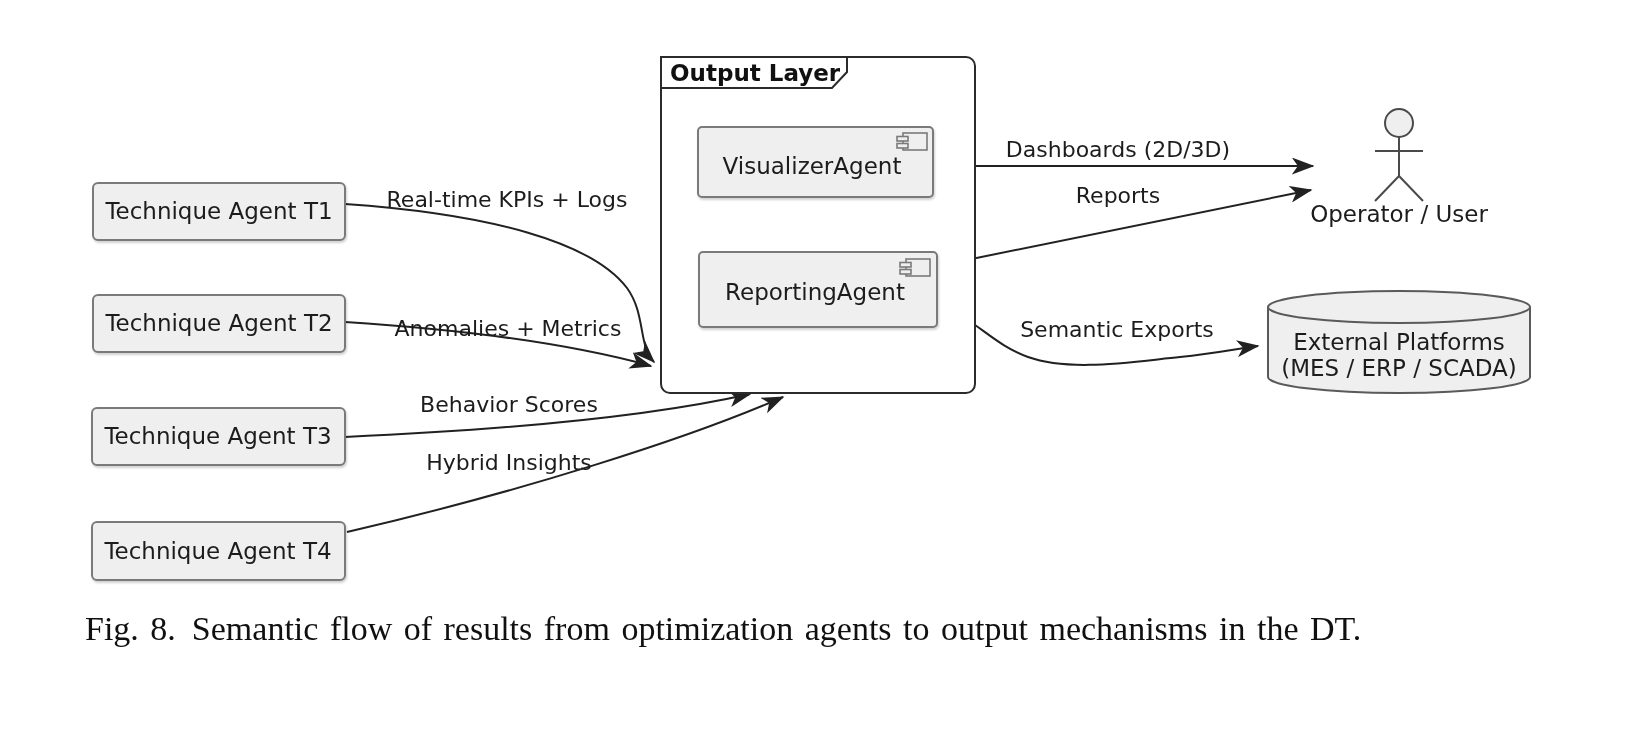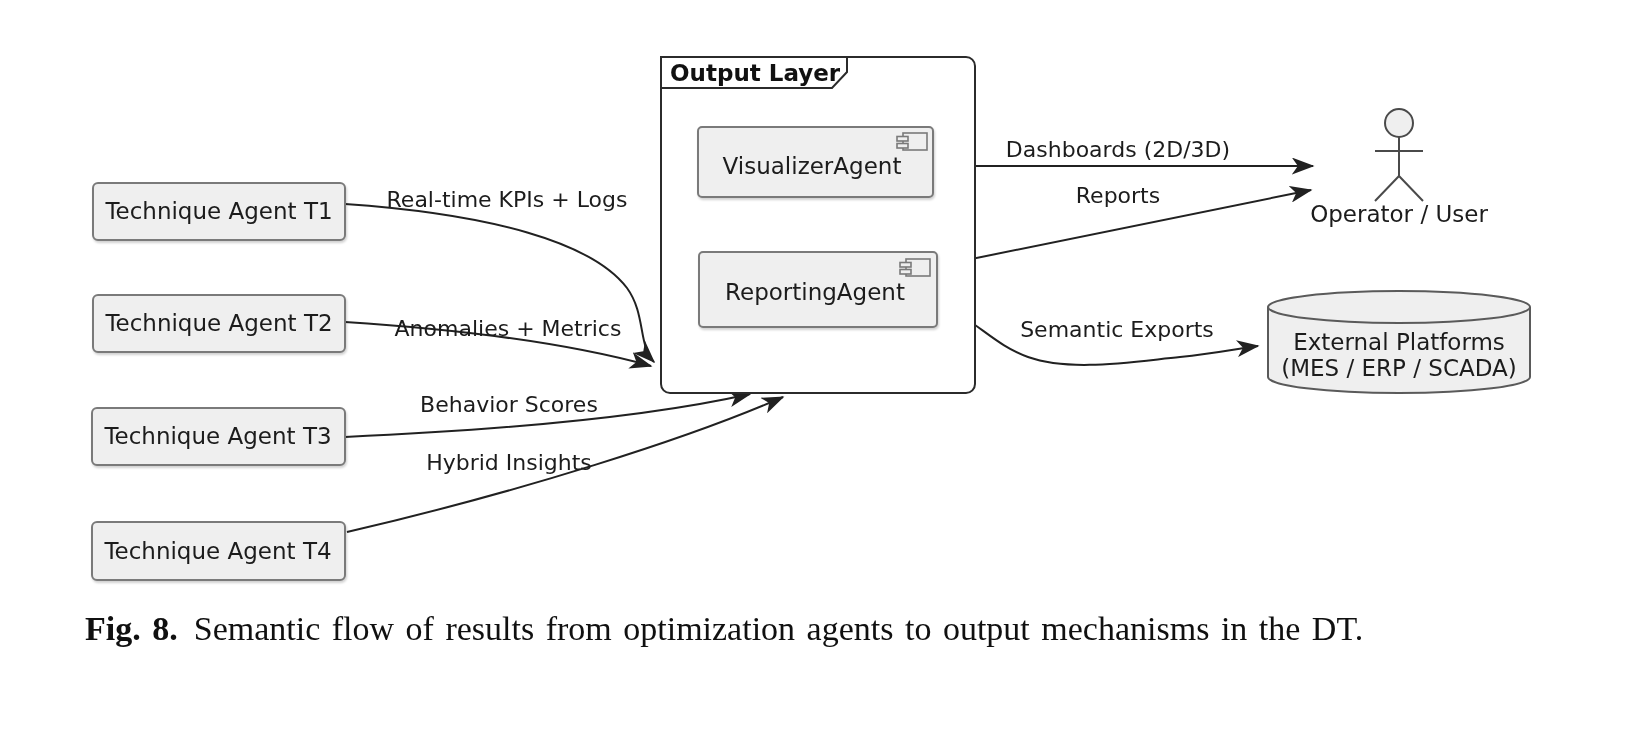--- a/index.html
+++ b/index.html
@@ -78,21 +78,21 @@
     left: 85px;
     top: 610px;
     width: 1480px;
     font-family: "Liberation Serif", serif;
     font-size: 34px;
     color: #101010;
     word-spacing: 3px;
     white-space: nowrap;
   }
   .caption .fig-tag {
-    font-weight: bold;
+    font-weight: normal;
     margin-right: 16px;
   }
 </style>
 </head>
 <body>
 
 <div class="page">
 
   <svg width="1644" height="600" viewBox="0 0 1644 600">
     <defs>

